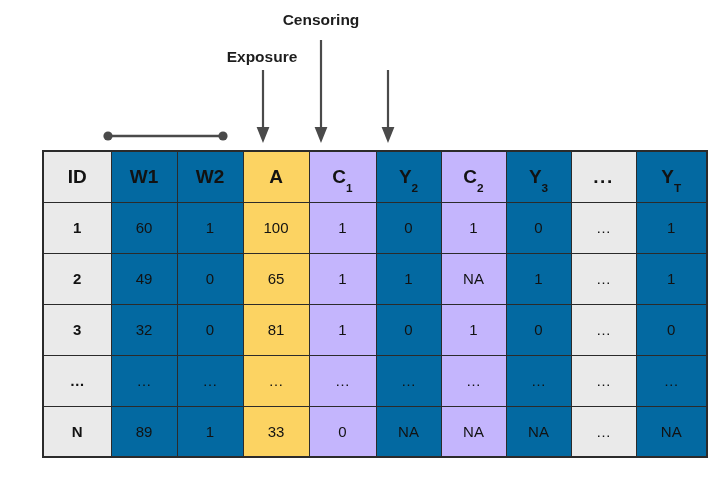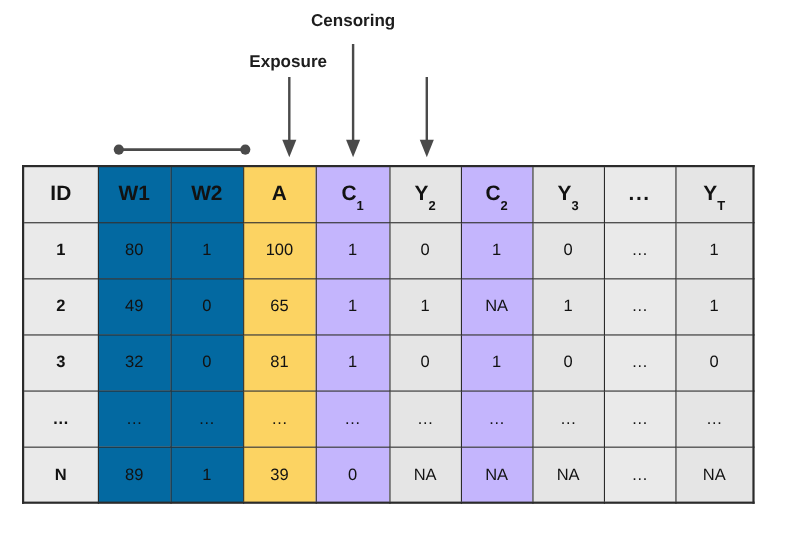--- a/index.html
+++ b/index.html
@@ -68,21 +68,21 @@
 
   table.data-table tr.header-row td {
     font-weight: bold;
     font-size: 19px;
   }
 
   td.c-id    { background: #EAEAEA; }
   td.c-blue  { background: #0369a1; }
   td.c-yellow{ background: #FCD362; }
   td.c-gray  { background: #c4b5fd; }
-  td.c-red   { background: #e5e5e5; }
+  td.c-red   { background: #0369a1; }
   td.c-light { background: #EAEAEA; }
 
   .cell-inner {
     display: block;
     line-height: 49px;
   }
 
   .hdr-inner {
     display: inline-block;
     line-height: 1;
@@ -123,21 +123,21 @@
   <svg class="annot-arrow" style="left:308px; top:40px;" width="26" height="106" viewBox="0 0 26 106">
     <line x1="13" y1="0" x2="13" y2="90" stroke="#4A4A4A" stroke-width="2.2"></line>
     <polygon points="13,103 6.6,87 19.4,87" fill="#4A4A4A"></polygon>
   </svg>
 
   <svg class="annot-arrow" style="left:375px; top:70px;" width="26" height="76" viewBox="0 0 26 76">
     <line x1="13" y1="0" x2="13" y2="60" stroke="#4A4A4A" stroke-width="2.2"></line>
     <polygon points="13,73 6.6,57 19.4,57" fill="#4A4A4A"></polygon>
   </svg>
 
-  <div id="table-wrap" style="left:20px; top:150px;">
+  <div id="table-wrap" style="left:42px; top:150px;">
     <table class="data-table">
       <colgroup>
         <col style="width:68px">
         <col style="width:66px">
         <col style="width:66px">
         <col style="width:66px">
         <col style="width:67px">
         <col style="width:65px">
         <col style="width:65px">
         <col style="width:65px">
@@ -155,21 +155,21 @@
             <td class="c-gray"><span class="hdr-inner">C<sub>2</sub></span></td>
             <td class="c-red"><span class="hdr-inner">Y<sub>3</sub></span></td>
             <td class="c-light"><span class="hdr-inner dots">...</span></td>
             <td class="c-red"><span class="hdr-inner">Y<sub>T</sub></span></td>
           </tr>
           <tr>
             <td class="c-id">
               <span class="cell-inner" style="font-weight: bold;">1</span>
             </td>
             <td class="c-blue">
-              <span class="cell-inner">80</span>
+              <span class="cell-inner">60</span>
             </td>
             <td class="c-blue">
               <span class="cell-inner">1</span>
             </td>
             <td class="c-yellow">
               <span class="cell-inner">100</span>
             </td>
             <td class="c-gray">
               <span class="cell-inner">1</span>
             </td>
@@ -289,21 +289,21 @@
             <td class="c-id">
               <span class="cell-inner" style="font-weight: bold;">N</span>
             </td>
             <td class="c-blue">
               <span class="cell-inner">89</span>
             </td>
             <td class="c-blue">
               <span class="cell-inner">1</span>
             </td>
             <td class="c-yellow">
-              <span class="cell-inner">39</span>
+              <span class="cell-inner">33</span>
             </td>
             <td class="c-gray">
               <span class="cell-inner">0</span>
             </td>
             <td class="c-red">
               <span class="cell-inner">NA</span>
             </td>
             <td class="c-gray">
               <span class="cell-inner">NA</span>
             </td>

